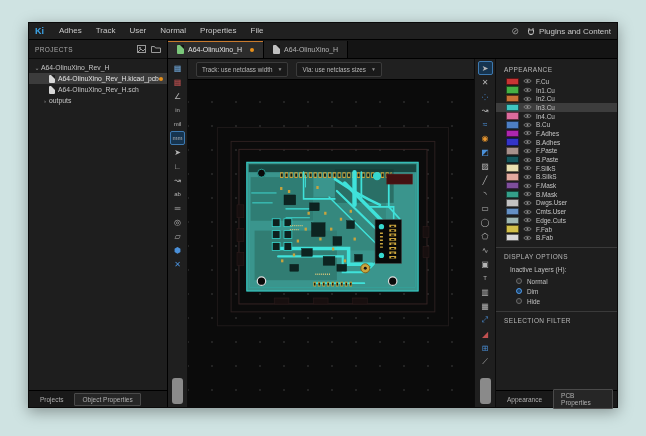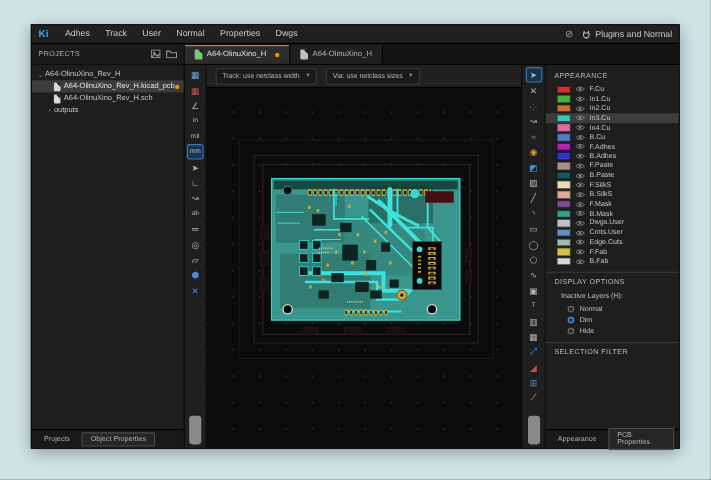--- a/index.html
+++ b/index.html
@@ -74,29 +74,29 @@
   <div class="window">
 
     <div class="menubar">
       <div class="logo">Ki</div>
       <div class="menus" id="menu-items">
           <div class="menu-item">Adhes</div>
           <div class="menu-item">Track</div>
           <div class="menu-item">User</div>
           <div class="menu-item">Normal</div>
           <div class="menu-item">Properties</div>
-          <div class="menu-item">Dwgs</div>
+          <div class="menu-item">File</div>
         </div>
       <div class="menubar-right">
         <span class="mb-icon">⊘</span>
         <span class="plugins-btn">
           <svg width="8" height="9" viewBox="0 0 8 9">
               <path d="M2 1v2M6 1v2M1.5 3h5v2.2a2.5 2.5 0 0 1-5 0z M4 6.5V8" fill="none" stroke="#c9c9c9" stroke-width="0.9"></path>
             </svg>
-          <span>Plugins and Normal</span>
+          <span>Plugins and Content</span>
         </span>
       </div>
     </div>
 
     <div class="content">
 
       <div class="left-panel">
         <div class="panel-header">
           <span>PROJECTS</span>
           <span class="ph-icons">

